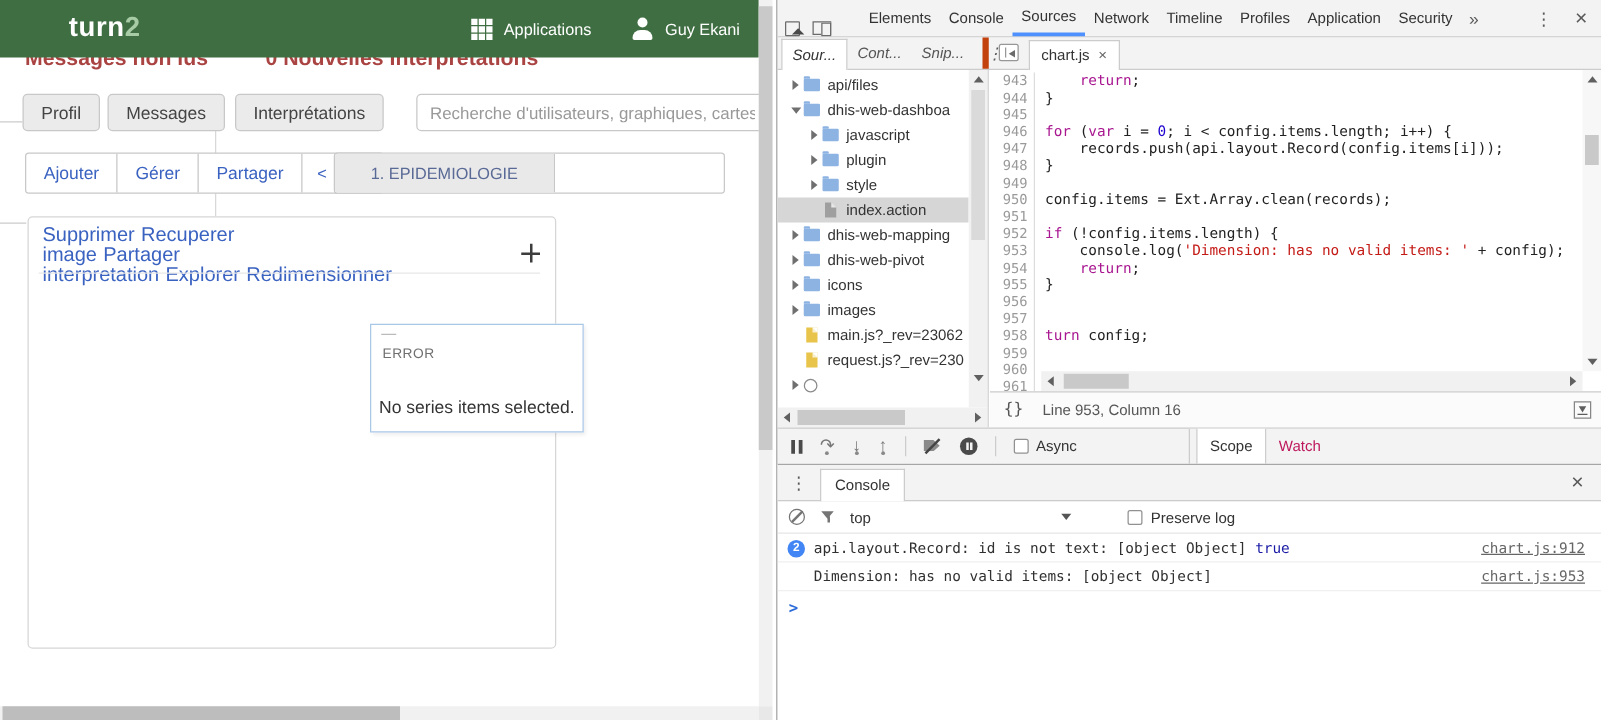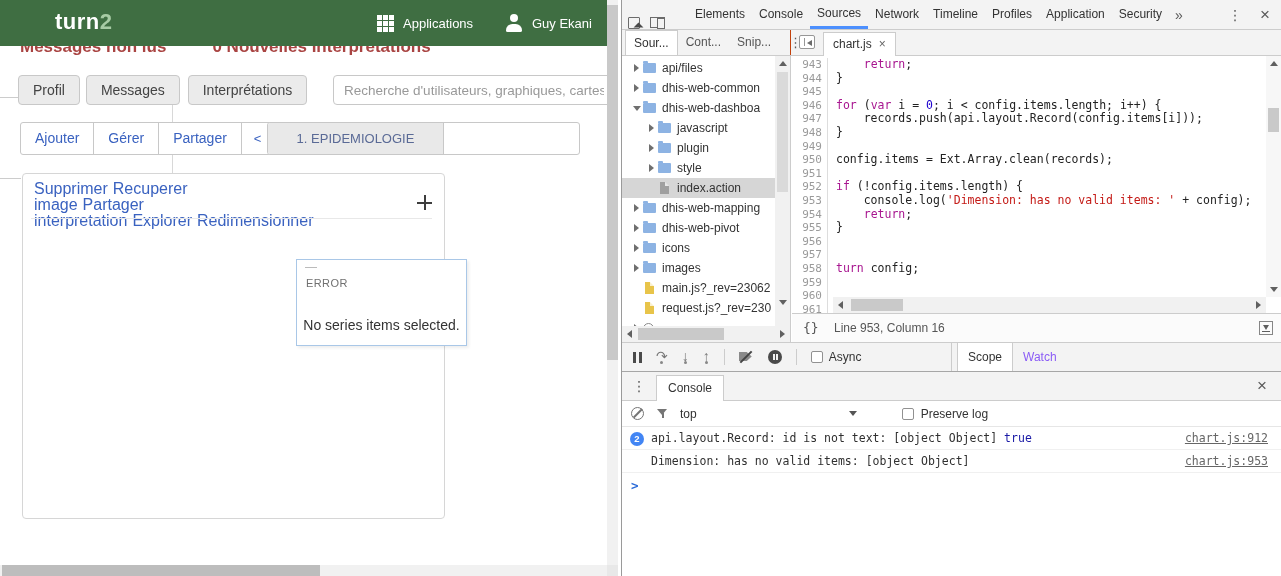--- a/index.html
+++ b/index.html
@@ -75,21 +75,21 @@
   .vsep { width:1px; background:#ccc; margin:6px 7px; }
   .dt-tabs { display:flex; align-items:stretch; }
   .dt-tab { padding:0 7px; line-height:28px; font-size:12px; color:#333; cursor:default; }
   .dt-tab.active { border-bottom:3px solid #4d90fe; line-height:26px; }
   .dt-more { line-height:28px; font-size:14px; color:#5a5a5a; padding:0 6px; }
   .dt-spacer { flex:1; }
   .dt-menu { line-height:28px; font-size:14px; color:#5a5a5a; padding:0 9px; }
   .dt-close { line-height:28px; font-size:17px; color:#5a5a5a; padding:0 9px; margin-right:2px; }
 
   .dt-row2 { position:absolute; top:30px; left:0; right:0; height:26px; background:#f3f3f3; border-bottom:1px solid #ccc; display:flex; }
-  .nav-tabs { width:169px; display:flex; align-items:flex-start; padding-left:3px; border-right:1px solid #c2410c; }
+  .nav-tabs { width:169px; display:flex; align-items:flex-end; padding-left:3px; border-right:5px solid #c2410c;font-style:italic; }
   .nav-tab { padding:0 8px; line-height:25px; color:#555; font-size:12px; }
   .nav-tab.active { background:#fff; border:1px solid #ccc; border-bottom:none; line-height:24px; margin-bottom:-1px; color:#333; }
   .nav-menu { line-height:25px; color:#5a5a5a; font-size:13px; padding:0 6px; margin-left:4px; }
   .editor-tabstrip { flex:1; display:flex; align-items:stretch; padding-left:8px; }
   .icon-hidenav { position:relative; width:16px; height:14px; border:1px solid #979797; background:#fff; border-radius:2px; margin:5px 8px 0 0; }
   .icon-hidenav::before { content:""; position:absolute; left:4px; top:2px; bottom:2px; width:1px; background:#979797; }
   .icon-hidenav::after { content:""; position:absolute; left:7px; top:4px; width:0; height:0; border-right:5px solid #6b6b6b; border-top:3px solid transparent; border-bottom:3px solid transparent; }
   .file-tab { background:#fff; border:1px solid #ccc; border-bottom:none; margin-bottom:-1px; margin-top:2px; padding:0 9px; line-height:22px; color:#333; display:flex; gap:7px; }
   .file-tab .x { color:#666; }
 
@@ -145,21 +145,21 @@
   .bp-ico { position:relative; width:15px; height:10px; }
   .bp-ico::before { content:""; position:absolute; left:0; top:0; width:13px; height:9px; background:#8a8a8a; clip-path:polygon(0 0,8px 0,13px 4.5px,8px 9px,0 9px); }
   .bp-ico::after { content:""; position:absolute; left:-1px; top:4px; width:16px; height:2px; background:#444; transform:rotate(-45deg); }
   .poe-ico { position:relative; width:14px; height:14px; border-radius:50%; background:#4a4a4a; }
   .poe-ico::before, .poe-ico::after { content:""; position:absolute; top:4px; width:2px; height:6px; background:#f3f3f3; }
   .poe-ico::before { left:5px; } .poe-ico::after { left:8px; }
   .cbx { width:12px; height:12px; border:1px solid #919191; background:#fff; border-radius:2px; flex:0 0 12px; }
   .async-lbl { margin-left:-8px; font-size:12px; color:#333; }
   .dbg-right { position:absolute; left:329px; right:0; top:0; bottom:0; border-left:1px solid #ccc; background:#f3f3f3; display:flex; align-items:stretch; padding-left:5px; }
   .scope-tab { background:#fff; border-left:1px solid #ccc; border-right:1px solid #ccc; padding:0 10px; line-height:28px; font-size:12px; color:#333; }
-  .watch-tab { padding:0 10px; line-height:28px; font-size:12px; color:#8b5cf6; }
+  .watch-tab { padding:0 10px; line-height:28px; font-size:12px; color:#be185d; }
 
   .drawer { position:absolute; top:371px; left:0; right:0; bottom:0; background:#fff; border-top:1px solid #a6a6a6; }
   .drawer-header { position:relative; height:29px; background:#f3f3f3; border-bottom:1px solid #ccc; display:flex; align-items:stretch; }
   .drw-menu { line-height:28px; font-size:14px; color:#5a5a5a; padding:0 10px; }
   .console-tab { background:#fff; border:1px solid #ccc; border-bottom:none; margin-bottom:-1px; margin-top:3px; padding:0 11px; line-height:25px; font-size:12px; color:#333; }
   .drw-close { position:absolute; right:6px; top:0; line-height:28px; font-size:17px; color:#5a5a5a; padding:0 8px; }
   .console-toolbar { height:26px; border-bottom:1px solid #e6e6e6; display:flex; align-items:center; padding-left:9px; }
   .clear-ico { position:relative; width:13px; height:13px; border:1.5px solid #757575; border-radius:50%; margin-right:13px; }
   .clear-ico::after { content:""; position:absolute; left:4.5px; top:-1px; width:1.5px; height:12px; background:#757575; transform:rotate(45deg); }
   .funnel-ico { position:relative; width:11px; height:11px; margin-right:12px; }
@@ -297,27 +297,20 @@
     </div>
 
     <div class="navigator">
       <div class="tree" id="file-tree">
           <div class="tree-row" style="padding-left: 8px;">
             <span class="arrow-slot">
               <span class="arr-c"></span>
             </span>
             <span class="ico-folder"></span>
             <span>api/files</span>
-          </div>
-          <div class="tree-row" style="padding-left: 8px;">
-            <span class="arrow-slot">
-              <span class="arr-c"></span>
-            </span>
-            <span class="ico-folder"></span>
-            <span>dhis-web-common</span>
           </div>
           <div class="tree-row" style="padding-left: 8px;">
             <span class="arrow-slot">
               <span class="arr-e"></span>
             </span>
             <span class="ico-folder"></span>
             <span>dhis-web-dashboa</span>
           </div>
           <div class="tree-row" style="padding-left: 23px;">
             <span class="arrow-slot">

